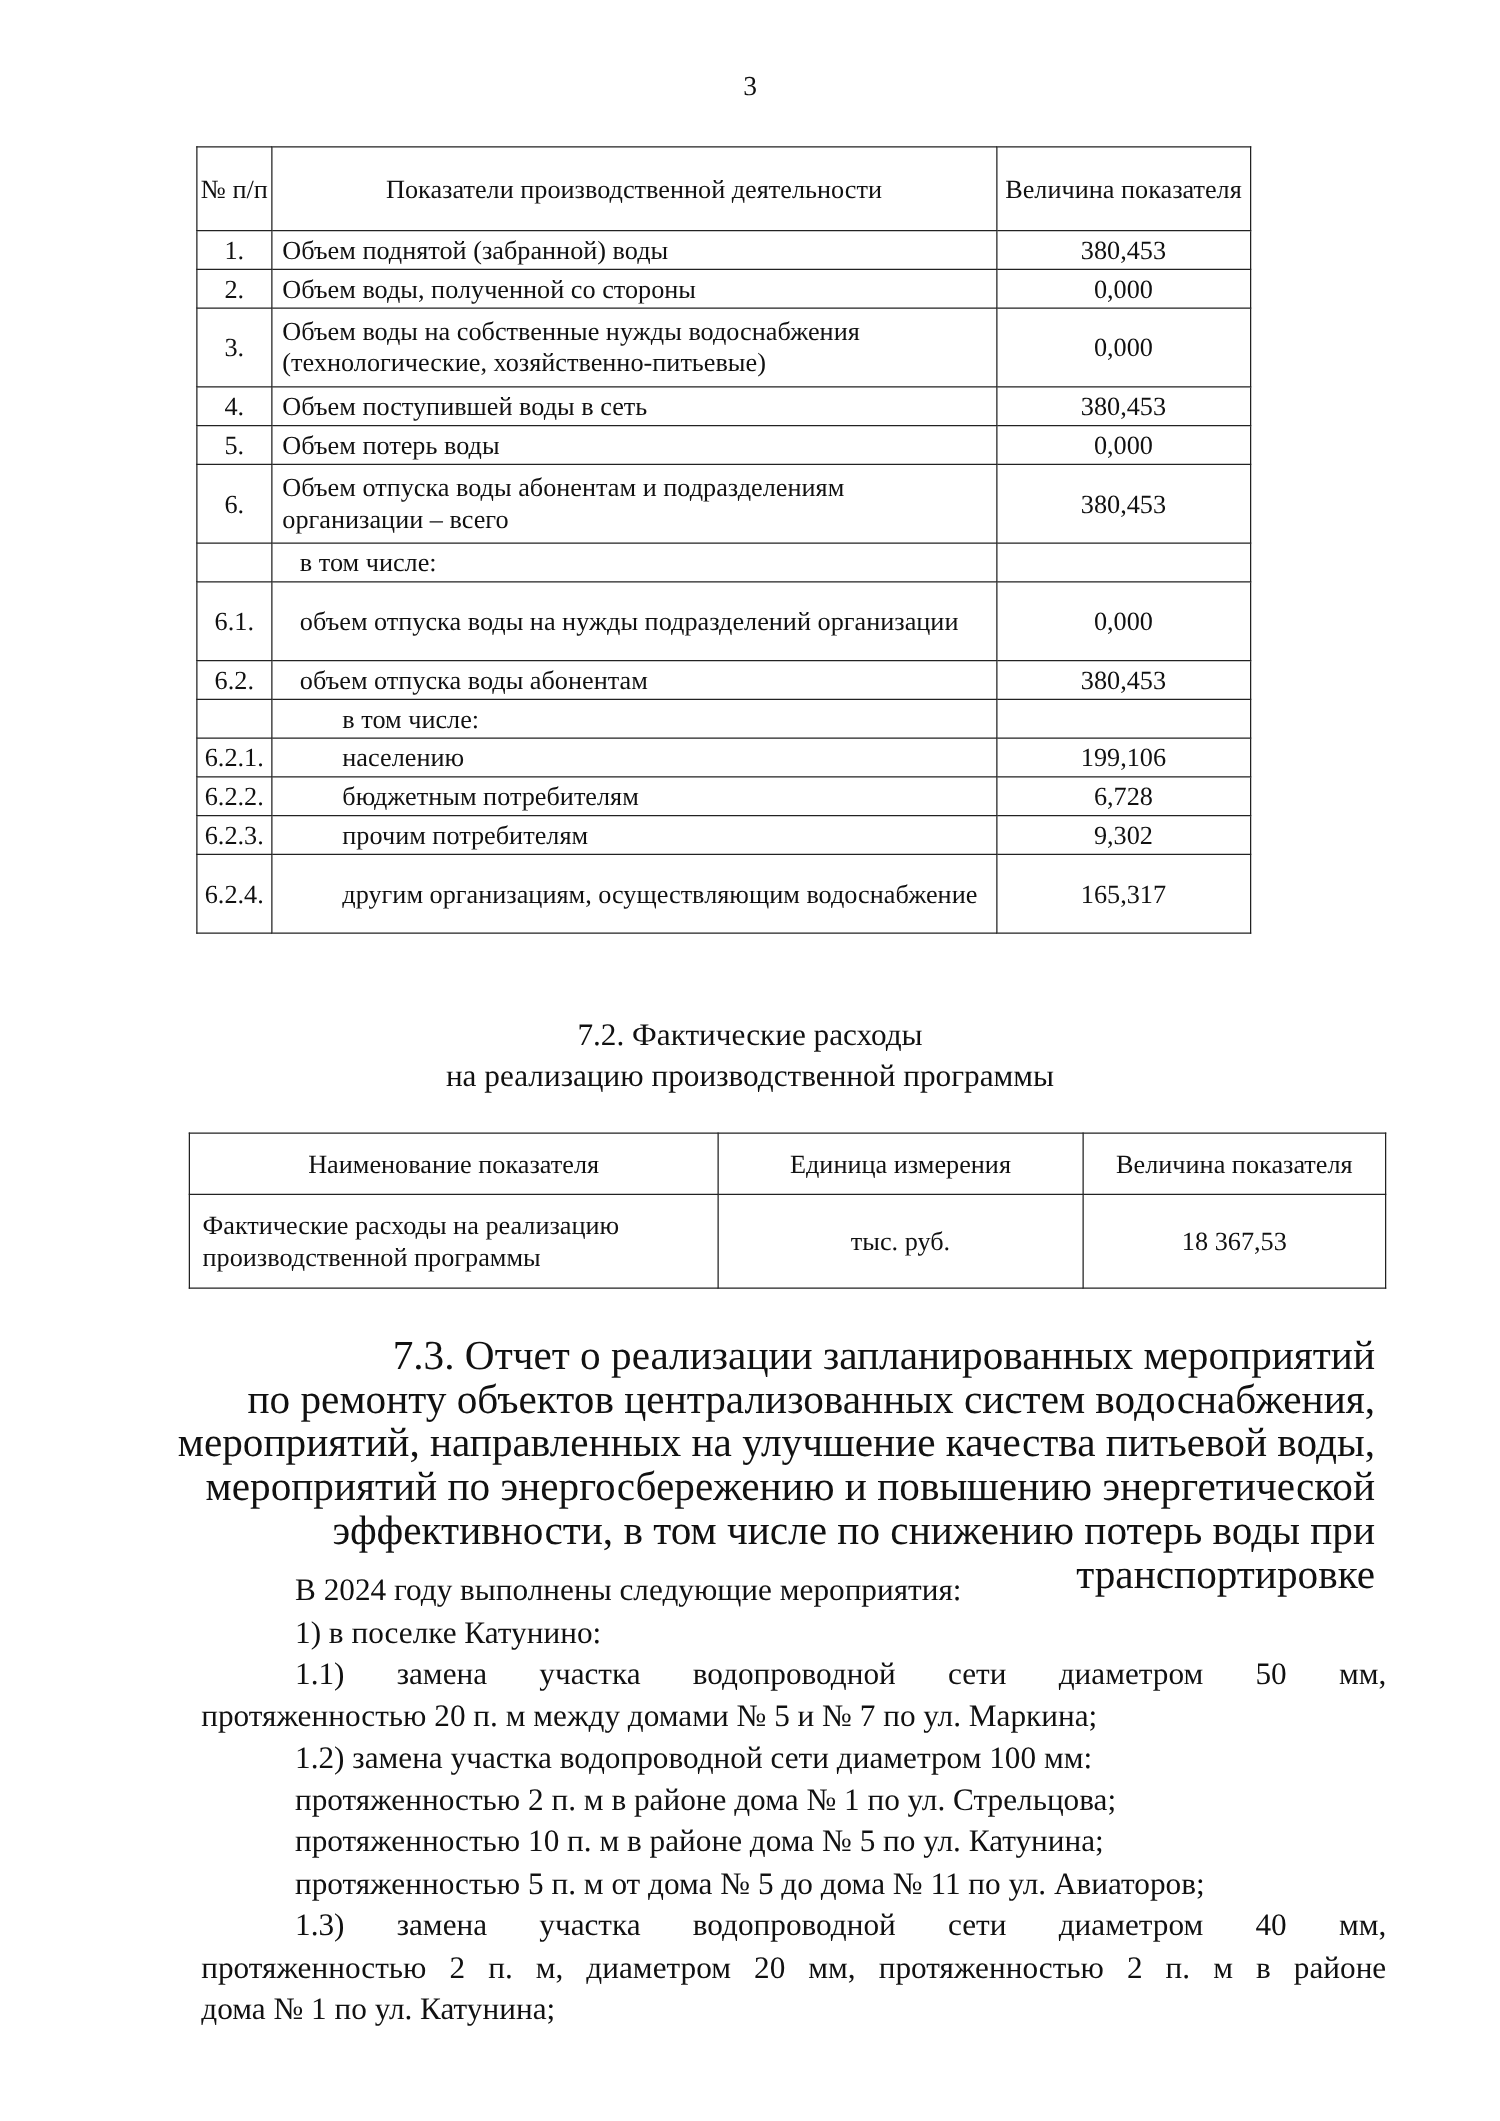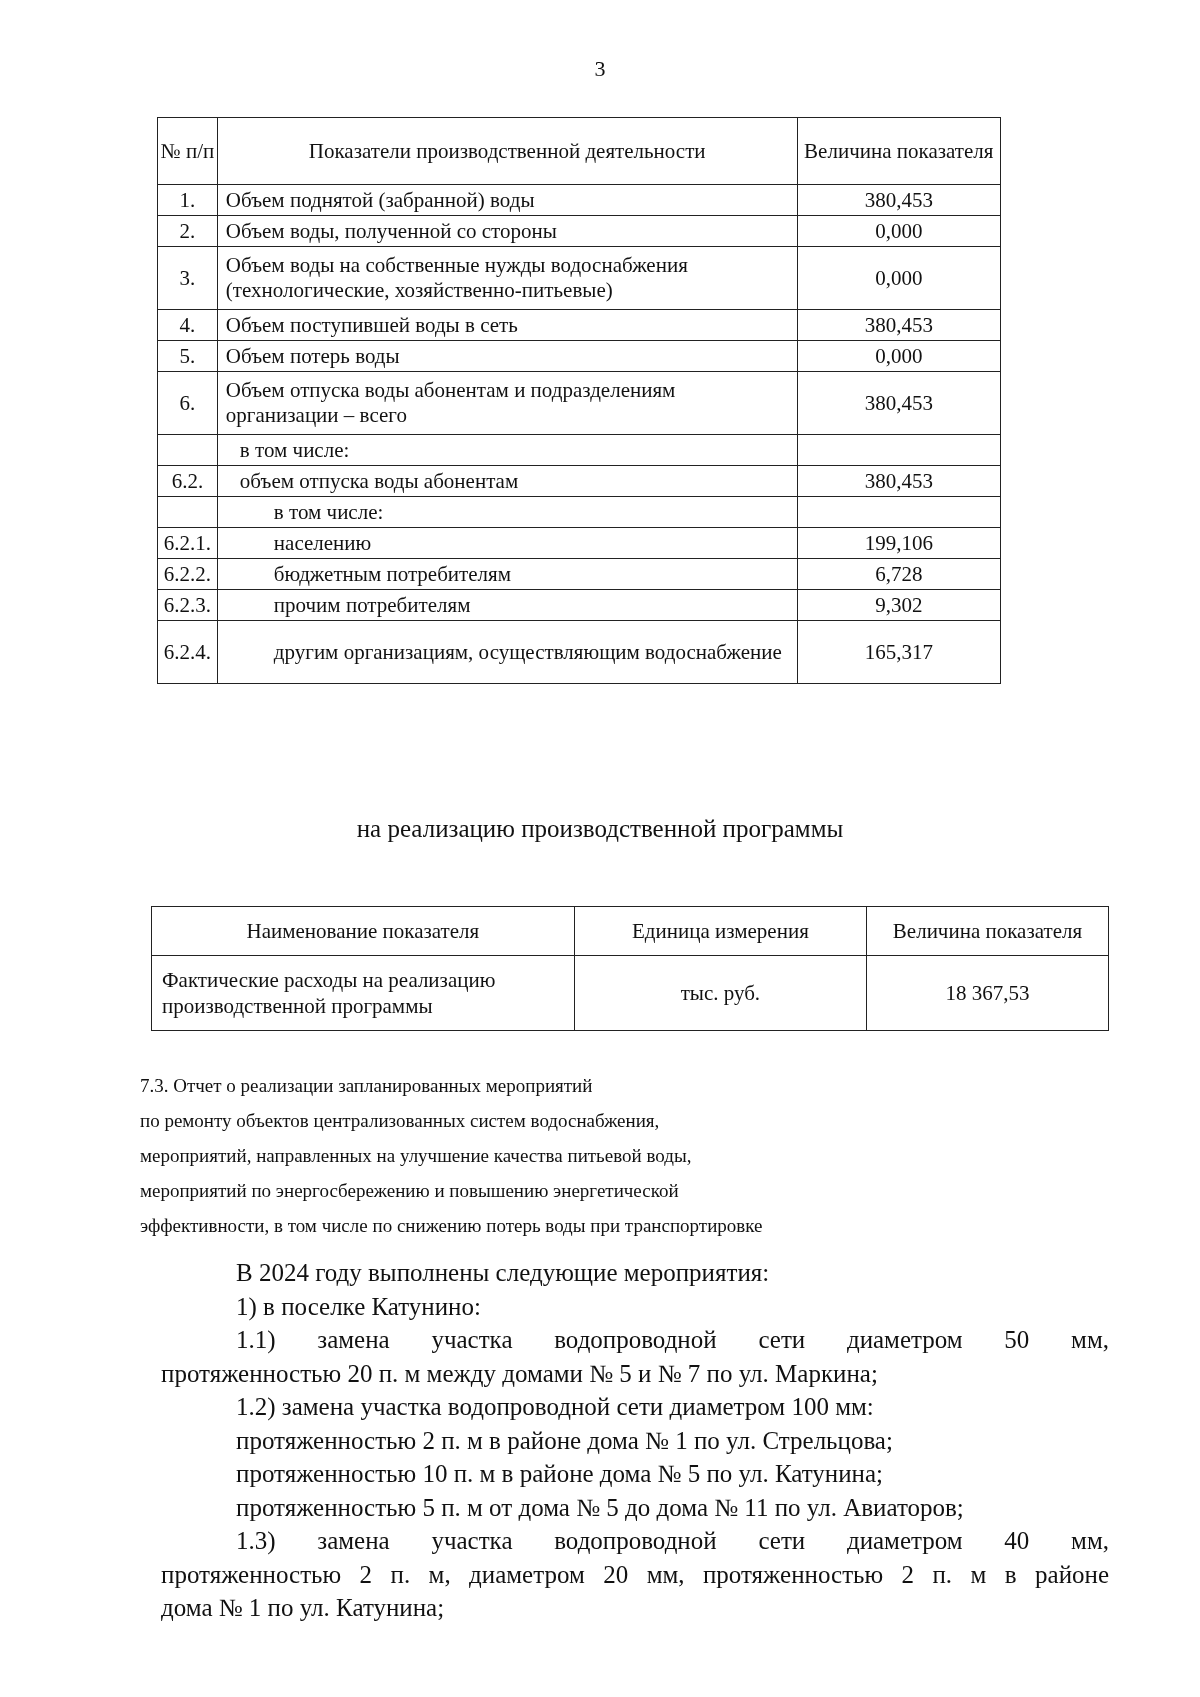--- a/index.html
+++ b/index.html
@@ -37,22 +37,22 @@
     font-size: 21px; line-height: 26px;
   }
   .t2 td { border: 1.5px solid #222; padding: 0 10px; vertical-align: middle; }
   .t2 .head td { height: 48px; text-align: center; }
   .t2 .row td { height: 74px; }
   .t2 .c1 { width: 400px; }
   .t2 .c2 { width: 270px; text-align: center; margin-top: 48px; }
   .t2 .c3 { width: 220px; text-align: center; }
 
   .h3 {
-    position: absolute; left: 140px; width: 960px; top: 1068px; text-align: left;
-    font-size: 19px; line-height: 35px;
+    position: absolute; left: 140px; width: 960px; top: 1068px; text-align: right;
+    font-size: 33px; line-height: 35px;
   }
   .body-text {
     position: absolute; left: 160px; top: 1256px; width: 950px;
     font-size: 25px; line-height: 32.5px;
   }
   .body-text p { margin: 1px; }
   .indent { text-indent: 75px; }
   .just-full { text-align: justify; text-align-last: justify; }
 </style>
 </head>
@@ -95,20 +95,25 @@
   <tr class="r2">
     <td class="c-num">6.</td>
     <td class="c-name">Объем отпуска воды абонентам и подразделениям организации – всего</td>
     <td class="c-val">380,453</td>
   </tr>
   <tr class="r1">
     <td class="c-num"></td>
     <td class="c-name ind1">в том числе:</td>
     <td class="c-val"></td>
   </tr>
+  <tr class="r2">
+    <td class="c-num">6.1.</td>
+    <td class="c-name ind1">объем отпуска воды на нужды подразделений организации</td>
+    <td class="c-val">0,000</td>
+  </tr>
   <tr class="r1">
     <td class="c-num">6.2.</td>
     <td class="c-name ind1">объем отпуска воды абонентам</td>
     <td class="c-val">380,453</td>
   </tr>
   <tr class="r1">
     <td class="c-num"></td>
     <td class="c-name ind2">в том числе:</td>
     <td class="c-val"></td>
   </tr>
@@ -129,20 +134,21 @@
   </tr>
   <tr class="r2">
     <td class="c-num">6.2.4.</td>
     <td class="c-name ind2">другим организациям, осуществляющим водоснабжение</td>
     <td class="c-val">165,317</td>
   </tr>
 </tbody>
   </table>
 
 <div class="h2" style="top:812px;">
+  <div>7.2. Фактические расходы</div>
   <div>на реализацию производственной программы</div>
 </div>
 
 <table class="t2">
   <tbody>
       <tr class="head">
     <td class="c1">Наименование показателя</td>
     <td class="c2">Единица измерения</td>
     <td class="c3">Величина показателя</td>
   </tr>

